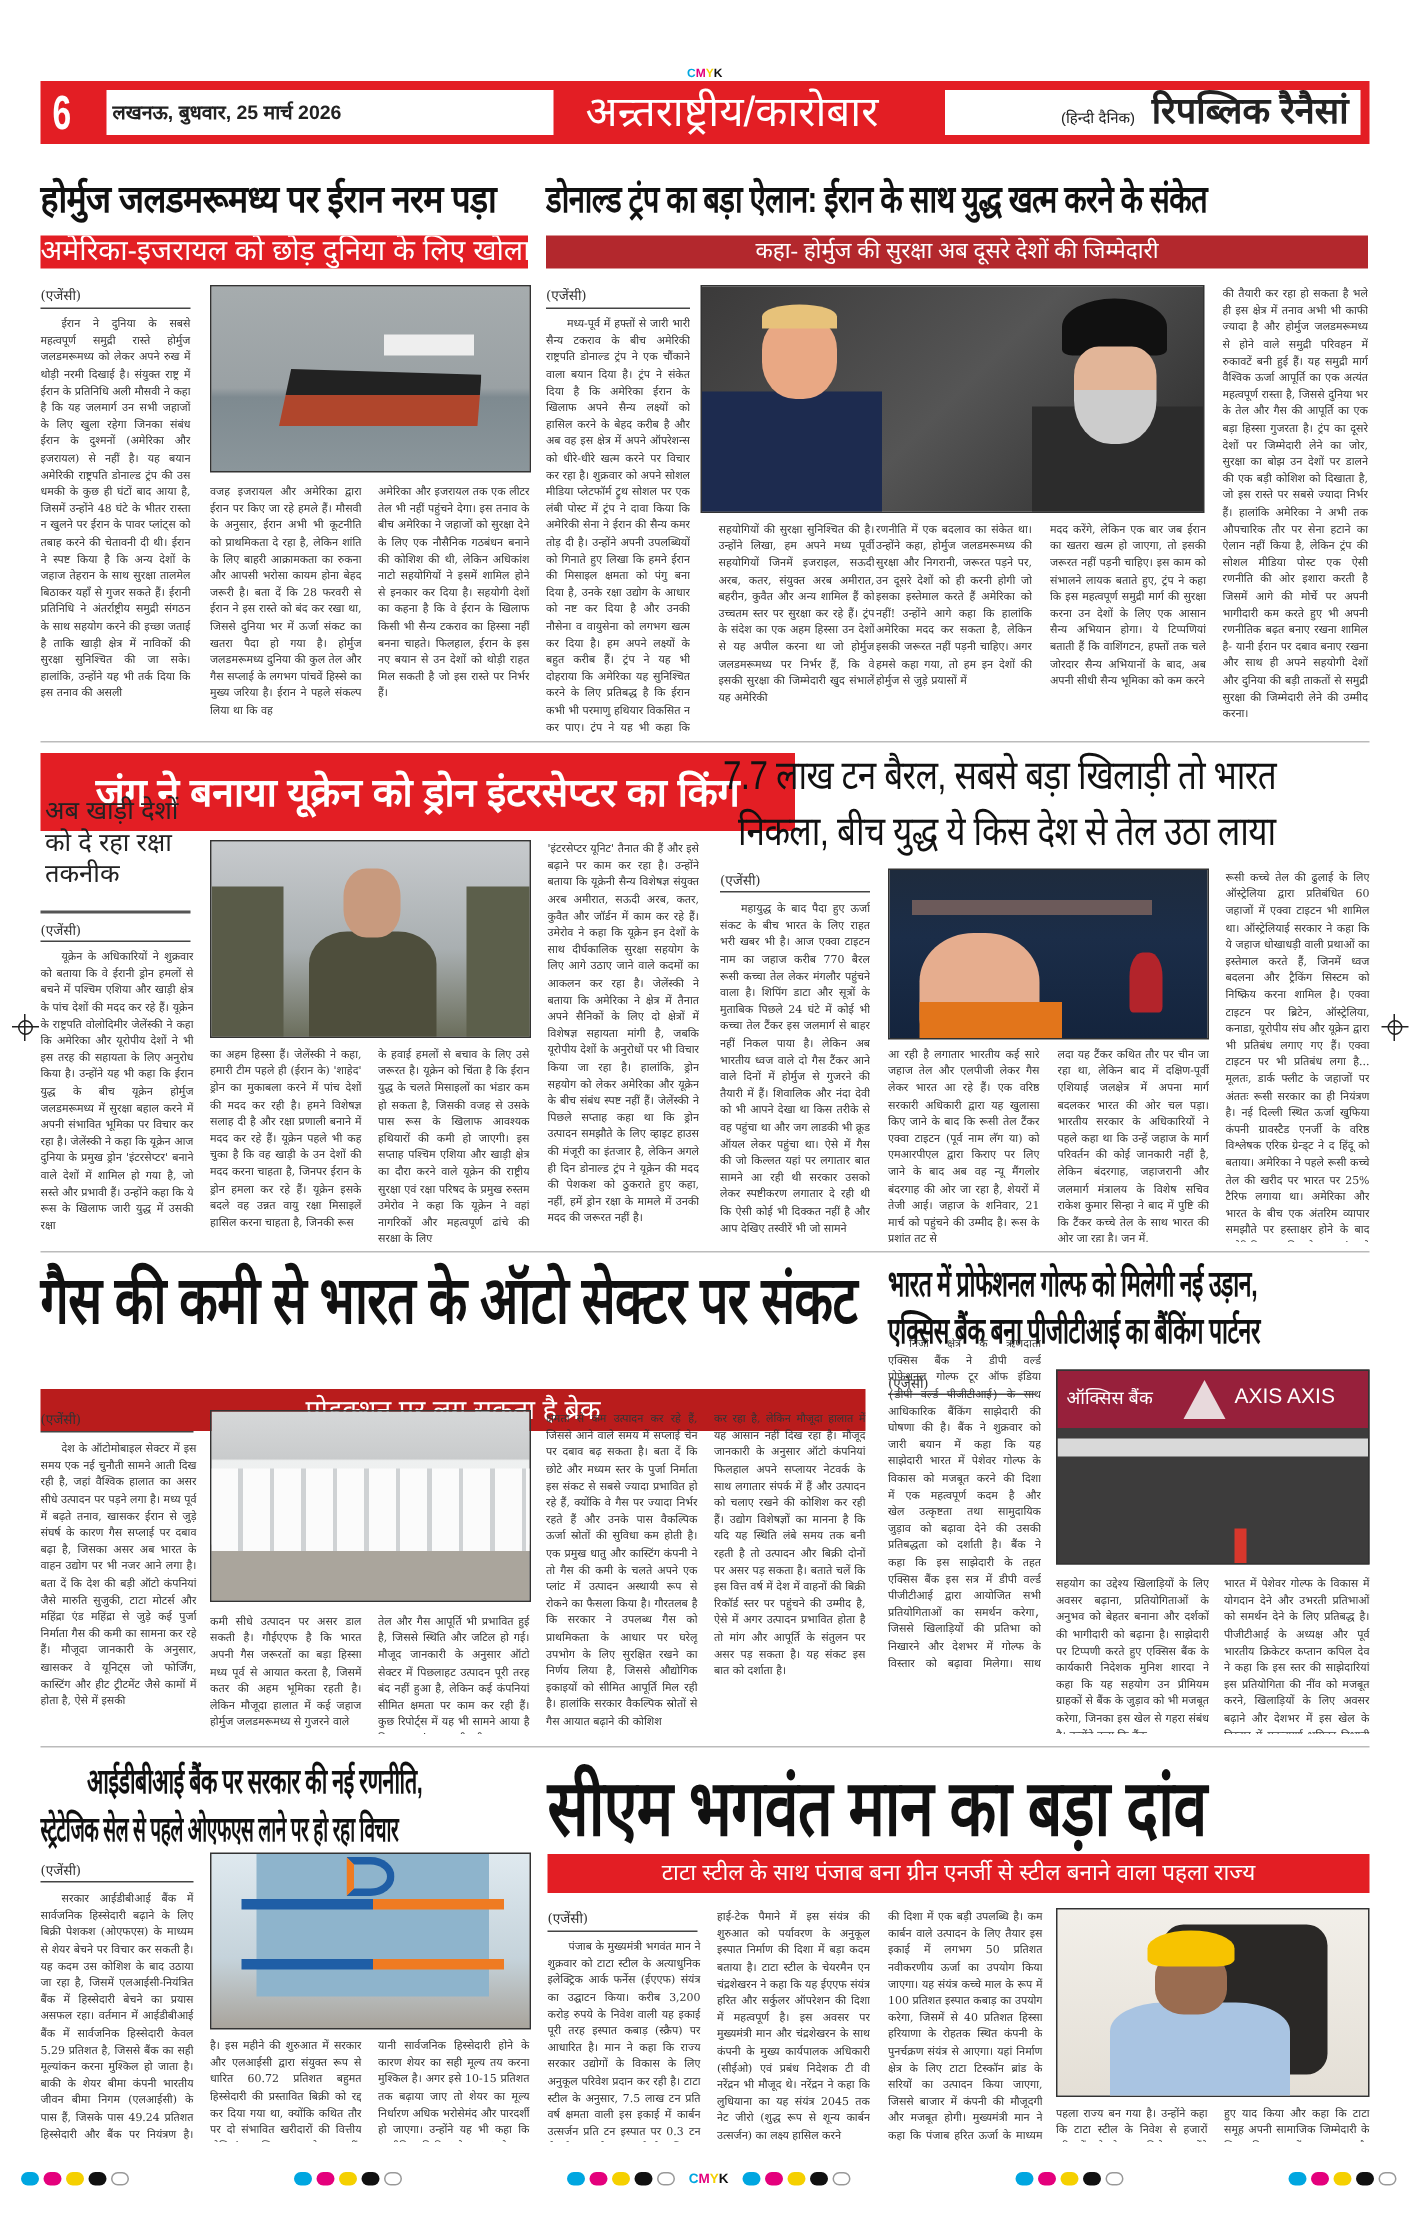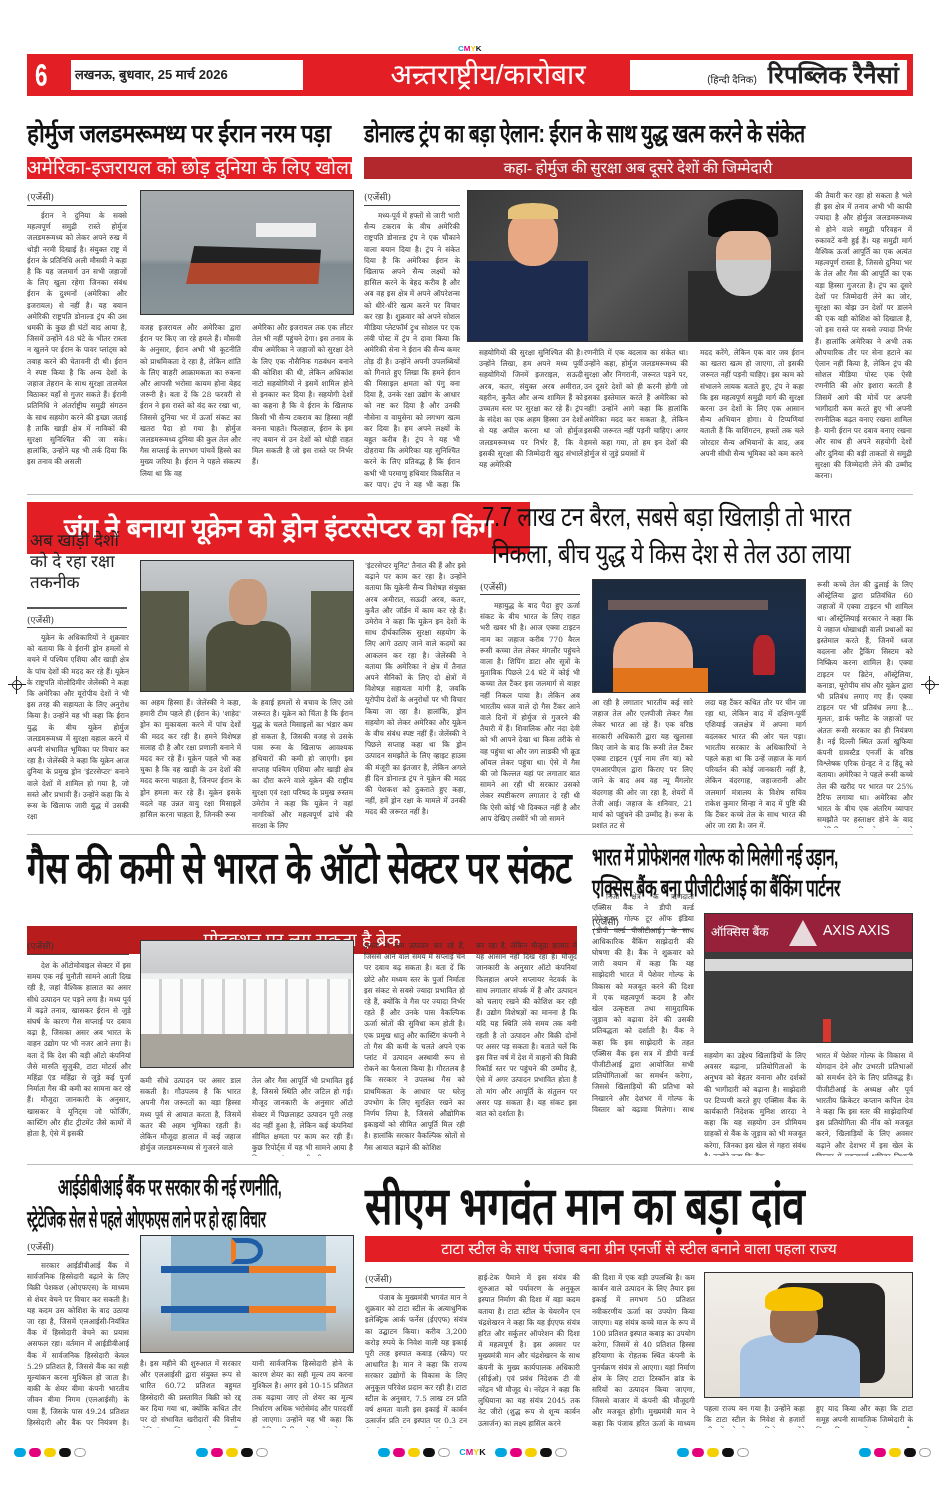--- a/index.html
+++ b/index.html
@@ -2,21 +2,21 @@
 <html><head>
 <meta charset="utf-8">
 <style>
   * { box-sizing: border-box; margin: 0; padding: 0; }
   body { width: 945px; height: 1493px; background: #fff; font-family: "DejaVu Serif", serif; color: #222; position: relative; overflow: hidden; }
   .abs { position: absolute; }
   .cmyk { font-family: "Liberation Sans", sans-serif; font-size: 8px; font-weight: bold; letter-spacing: 0; }
   .cmyk .c { color: #00a6e0; } .cmyk .m { color: #e4007c; } .cmyk .y { color: #f5d000; } .cmyk .k { color: #111; }
   .masthead { left: 27px; top: 54px; width: 886px; height: 42px; background: #e31e24; }
   .mh-page { left: 8px; top: 2px; font-family: "Liberation Sans", sans-serif; font-weight: bold; color: #fff; font-size: 32px; line-height: 38px; transform: scaleX(0.7); transform-origin: left; }
-  .mh-date { left: 44px; top: 6px; width: 232px; height: 30px; background: #fff; font-family: "Liberation Sans", sans-serif; font-size: 13px; font-weight: bold; line-height: 30px; padding-left: 4px; }
+  .mh-date { left: 44px; top: 6px; width: 298px; height: 30px; background: #fff; font-family: "Liberation Sans", sans-serif; font-size: 13px; font-weight: bold; line-height: 30px; padding-left: 4px; }
   .mh-section { left: 322px; top: 0; width: 278px; height: 42px; font-family: "Liberation Sans", sans-serif; color: #fff; font-size: 28px; line-height: 42px; text-align: center; }
   .mh-brand { left: 603px; top: 6px; width: 277px; height: 30px; background: #fff; text-align: right; padding-right: 8px; line-height: 30px; }
   .mh-brand .tag { font-family: "Liberation Sans", sans-serif; font-size: 10px; margin-right: 6px; }
   .mh-brand .name { font-family: "Liberation Sans", sans-serif; font-size: 24px; font-weight: bold; }
   .headline { font-family: "Liberation Sans", sans-serif; font-weight: bold; color: #111; white-space: nowrap; transform-origin: left top; letter-spacing: -0.5px; }
   .bar { font-family: "Liberation Sans", sans-serif; color: #fff; text-align: center; white-space: nowrap; overflow: hidden; }
   .red { background: #e31e24; }
   .darkred { background: #b3282d; font-family: Liberation Serif, serif; }
   .pink { background: #b91c1c; margin-top: 28px; }
   .agency { font-size: 9px; color: #333; }
@@ -150,21 +150,21 @@
 <div class="abs bar pink" style="left:27px;top:898px;width:550px;height:28px;font-size:18px;line-height:28px;">प्रोडक्शन पर लग सकता है ब्रेक</div>
 <div class="abs agency" style="left:27px;top:939px;">(एजेंसी)</div>
 <div class="abs rule" style="left:27px;top:954px;width:102px;"></div>
 <div class="abs col" style="left:27px;top:960px;width:104px;height:196px;">
     <p>देश के ऑटोमोबाइल सेक्टर में इस समय एक नई चुनौती सामने आती दिख रही है, जहां वैश्विक हालात का असर सीधे उत्पादन पर पड़ने लगा है। मध्य पूर्व में बढ़ते तनाव, खासकर ईरान से जुड़े संघर्ष के कारण गैस सप्लाई पर दबाव बढ़ा है, जिसका असर अब भारत के वाहन उद्योग पर भी नजर आने लगा है। बता दें कि देश की बड़ी ऑटो कंपनियां जैसे मारुति सुजुकी, टाटा मोटर्स और महिंद्रा एंड महिंद्रा से जुड़े कई पुर्जा निर्माता गैस की कमी का सामना कर रहे हैं। मौजूदा जानकारी के अनुसार, खासकर वे यूनिट्स जो फोर्जिंग, कास्टिंग और हीट ट्रीटमेंट जैसे कामों में होता है, ऐसे में इसकी</p>
   </div>
 <div class="abs photo" style="left:140px;top:940px;width:214px;height:128px;background:linear-gradient(#d6d8d9 0%,#c9cbcc 25%,#eef0f0 26%,#f4f4f4 70%,#aaa59c 71%);">
   <div class="abs" style="left:0;top:38px;width:214px;height:55px;background:repeating-linear-gradient(90deg,#fbfbfb 0 18px,#cfd2d4 18px 21px);"></div>
 </div>
 <div class="abs col" style="left:140px;top:1075px;width:101px;height:81px;">
-    <p style="text-indent:0">कमी सीधे उत्पादन पर असर डाल सकती है। गौउपलब है कि भारत अपनी गैस जरूरतों का बड़ा हिस्सा मध्य पूर्व से आयात करता है, जिसमें कतर की अहम भूमिका रहती है। लेकिन मौजूदा हालात में कई जहाज होर्मुज जलडमरूमध्य से गुजरने वाले</p>
+    <p style="text-indent:0">कमी सीधे उत्पादन पर असर डाल सकती है। गौईएएफ है कि भारत अपनी गैस जरूरतों का बड़ा हिस्सा मध्य पूर्व से आयात करता है, जिसमें कतर की अहम भूमिका रहती है। लेकिन मौजूदा हालात में कई जहाज होर्मुज जलडमरूमध्य से गुजरने वाले</p>
   </div>
 <div class="abs col" style="left:252px;top:1075px;width:101px;height:81px;">
     <p style="text-indent:0">तेल और गैस आपूर्ति भी प्रभावित हुई है, जिससे स्थिति और जटिल हो गई। मौजूद जानकारी के अनुसार ऑटो सेक्टर में पिछलाहट उत्पादन पूरी तरह बंद नहीं हुआ है, लेकिन कई कंपनियां सीमित क्षमता पर काम कर रही हैं। कुछ रिपोर्ट्स में यह भी सामने आया है कि कुछ प्लांट्स अपनी पूरी</p>
   </div>
 <div class="abs col" style="left:364px;top:940px;width:101px;height:216px;">
     <p style="text-indent:0">क्षमता से कम उत्पादन कर रहे हैं, जिससे आने वाले समय में सप्लाई चेन पर दबाव बढ़ सकता है। बता दें कि छोटे और मध्यम स्तर के पुर्जा निर्माता इस संकट से सबसे ज्यादा प्रभावित हो रहे हैं, क्योंकि वे गैस पर ज्यादा निर्भर रहते हैं और उनके पास वैकल्पिक ऊर्जा स्रोतों की सुविधा कम होती है। एक प्रमुख धातु और कास्टिंग कंपनी ने तो गैस की कमी के चलते अपने एक प्लांट में उत्पादन अस्थायी रूप से रोकने का फैसला किया है। गौरतलब है कि सरकार ने उपलब्ध गैस को प्राथमिकता के आधार पर घरेलू उपभोग के लिए सुरक्षित रखने का निर्णय लिया है, जिससे औद्योगिक इकाइयों को सीमित आपूर्ति मिल रही है। हालांकि सरकार वैकल्पिक स्रोतों से गैस आयात बढ़ाने की कोशिश</p>
   </div>
 <div class="abs col" style="left:476px;top:940px;width:101px;height:216px;">
     <p style="text-indent:0">कर रहा है, लेकिन मौजूदा हालात में यह आसान नहीं दिख रहा है। मौजूद जानकारी के अनुसार ऑटो कंपनियां फिलहाल अपने सप्लायर नेटवर्क के साथ लगातार संपर्क में हैं और उत्पादन को चलाए रखने की कोशिश कर रही हैं। उद्योग विशेषज्ञों का मानना है कि यदि यह स्थिति लंबे समय तक बनी रहती है तो उत्पादन और बिक्री दोनों पर असर पड़ सकता है। बताते चलें कि इस वित्त वर्ष में देश में वाहनों की बिक्री रिकॉर्ड स्तर पर पहुंचने की उम्मीद है, ऐसे में अगर उत्पादन प्रभावित होता है तो मांग और आपूर्ति के संतुलन पर असर पड़ सकता है। यह संकट इस बात को दर्शाता है।</p>
   </div>

